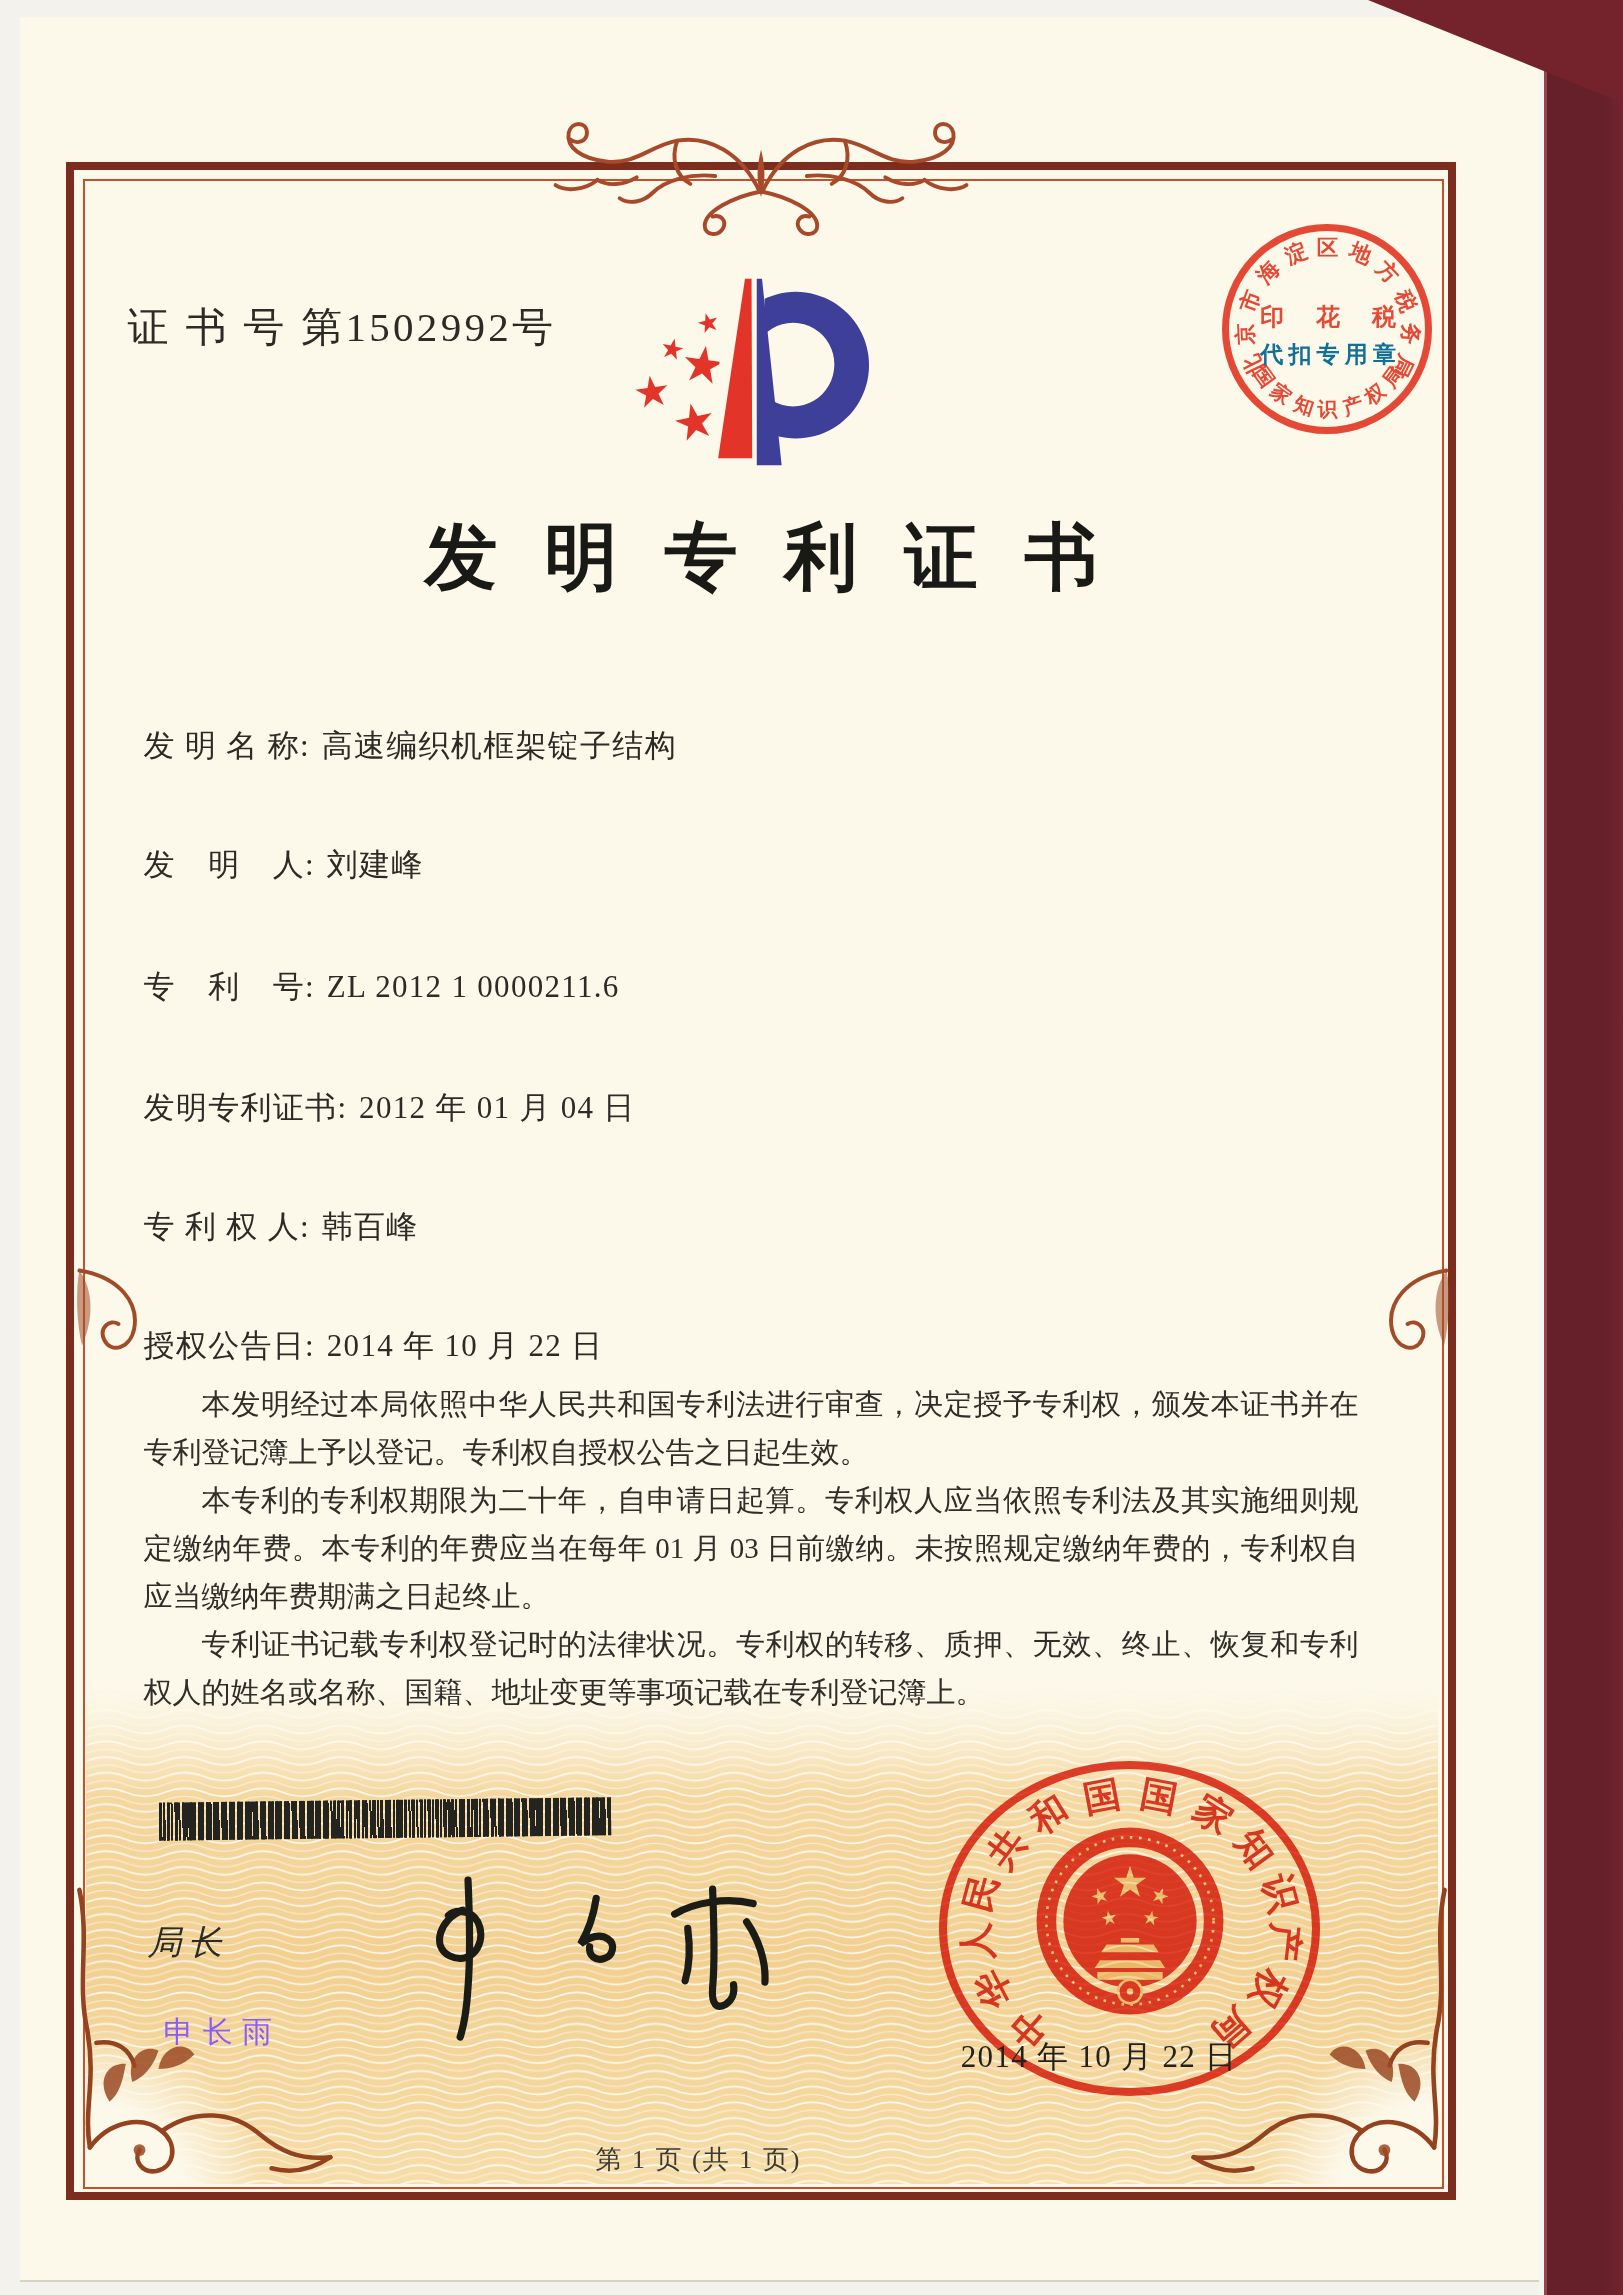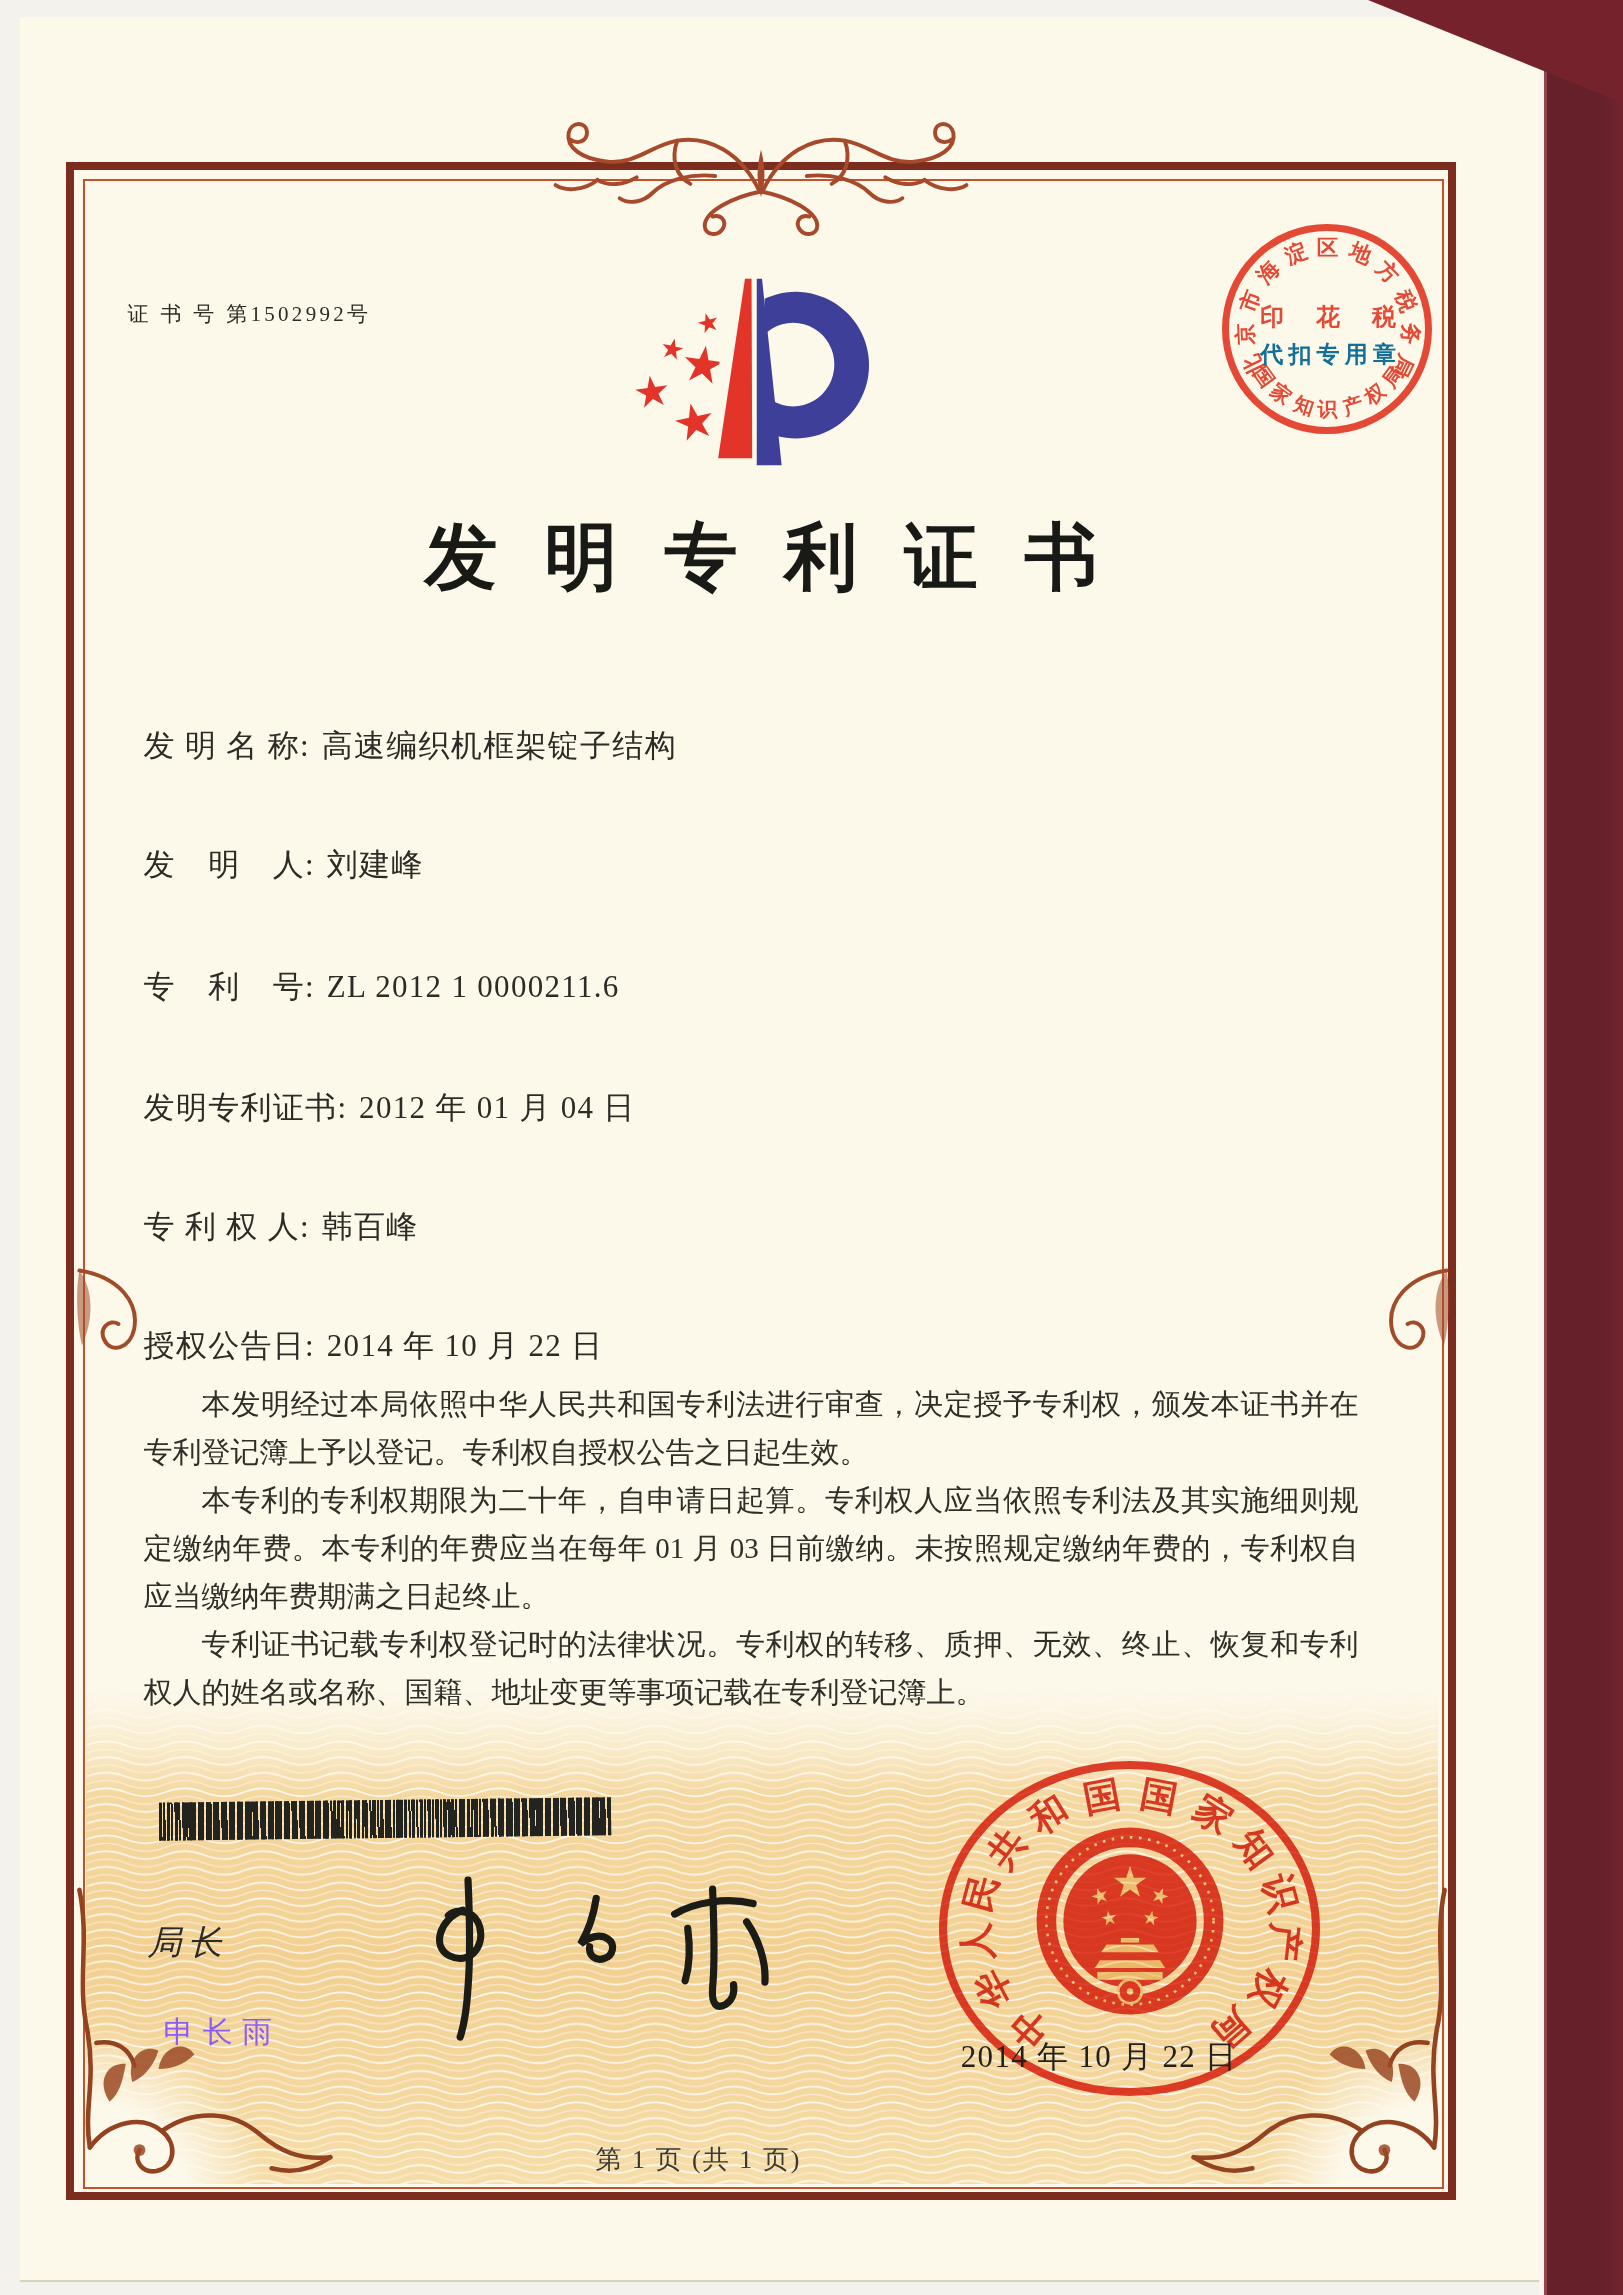--- a/index.html
+++ b/index.html
@@ -19,21 +19,21 @@
   
   .gold-band{left:66px;top:1672px;width:1352px;height:495px;overflow:hidden;
      background:linear-gradient(180deg,#f8e7c0 0,#f5d9a2 92px,#f2d091 55%,#f6dda9 100%);}
   .gold-band svg{position:absolute;left:0;top:0;}
   .gold-fade{left:0;top:0;width:100%;height:100%;
      background:
        radial-gradient(circle 281px at 0% 104%, #fcf8ea 0 36%, rgba(252,248,234,0) 64%),
        radial-gradient(circle 281px at 100% 104%, #fcf8ea 0 36%, rgba(252,248,234,0) 64%),
        linear-gradient(180deg,#fcf8ea 0,rgba(252,248,234,.6) 46px,rgba(252,248,234,0) 105px);}
   
-  .cert-no{left:108px;top:283px;font-size:21px;letter-spacing:3.3px;color:#2c2b26;}
+  .cert-no{left:108px;top:283px;font-size:41px;letter-spacing:3.3px;color:#2c2b26;}
   .title{left:65px;top:492px;width:1353px;text-align:center;font-size:73px;font-weight:600;
          letter-spacing:47px;text-indent:47px;color:#191916;}
   .field{left:124px;font-size:31px;color:#2c2b26;letter-spacing:1.3px;white-space:nowrap;}
   .field .lbl{margin-right:11.8px;}
   .body-text{left:124px;top:1363px;width:1215px;font-size:29px;line-height:48px;
      color:#2f2e28;text-align:justify;}
   .body-text p{margin:0;text-indent:2em;}
   .footer{left:576px;top:2125px;font-size:26px;letter-spacing:2px;color:#3c3a30;}
   
   .barcode{left:139px;top:1783px;width:452px;height:38px;transform:rotate(-.7deg);

